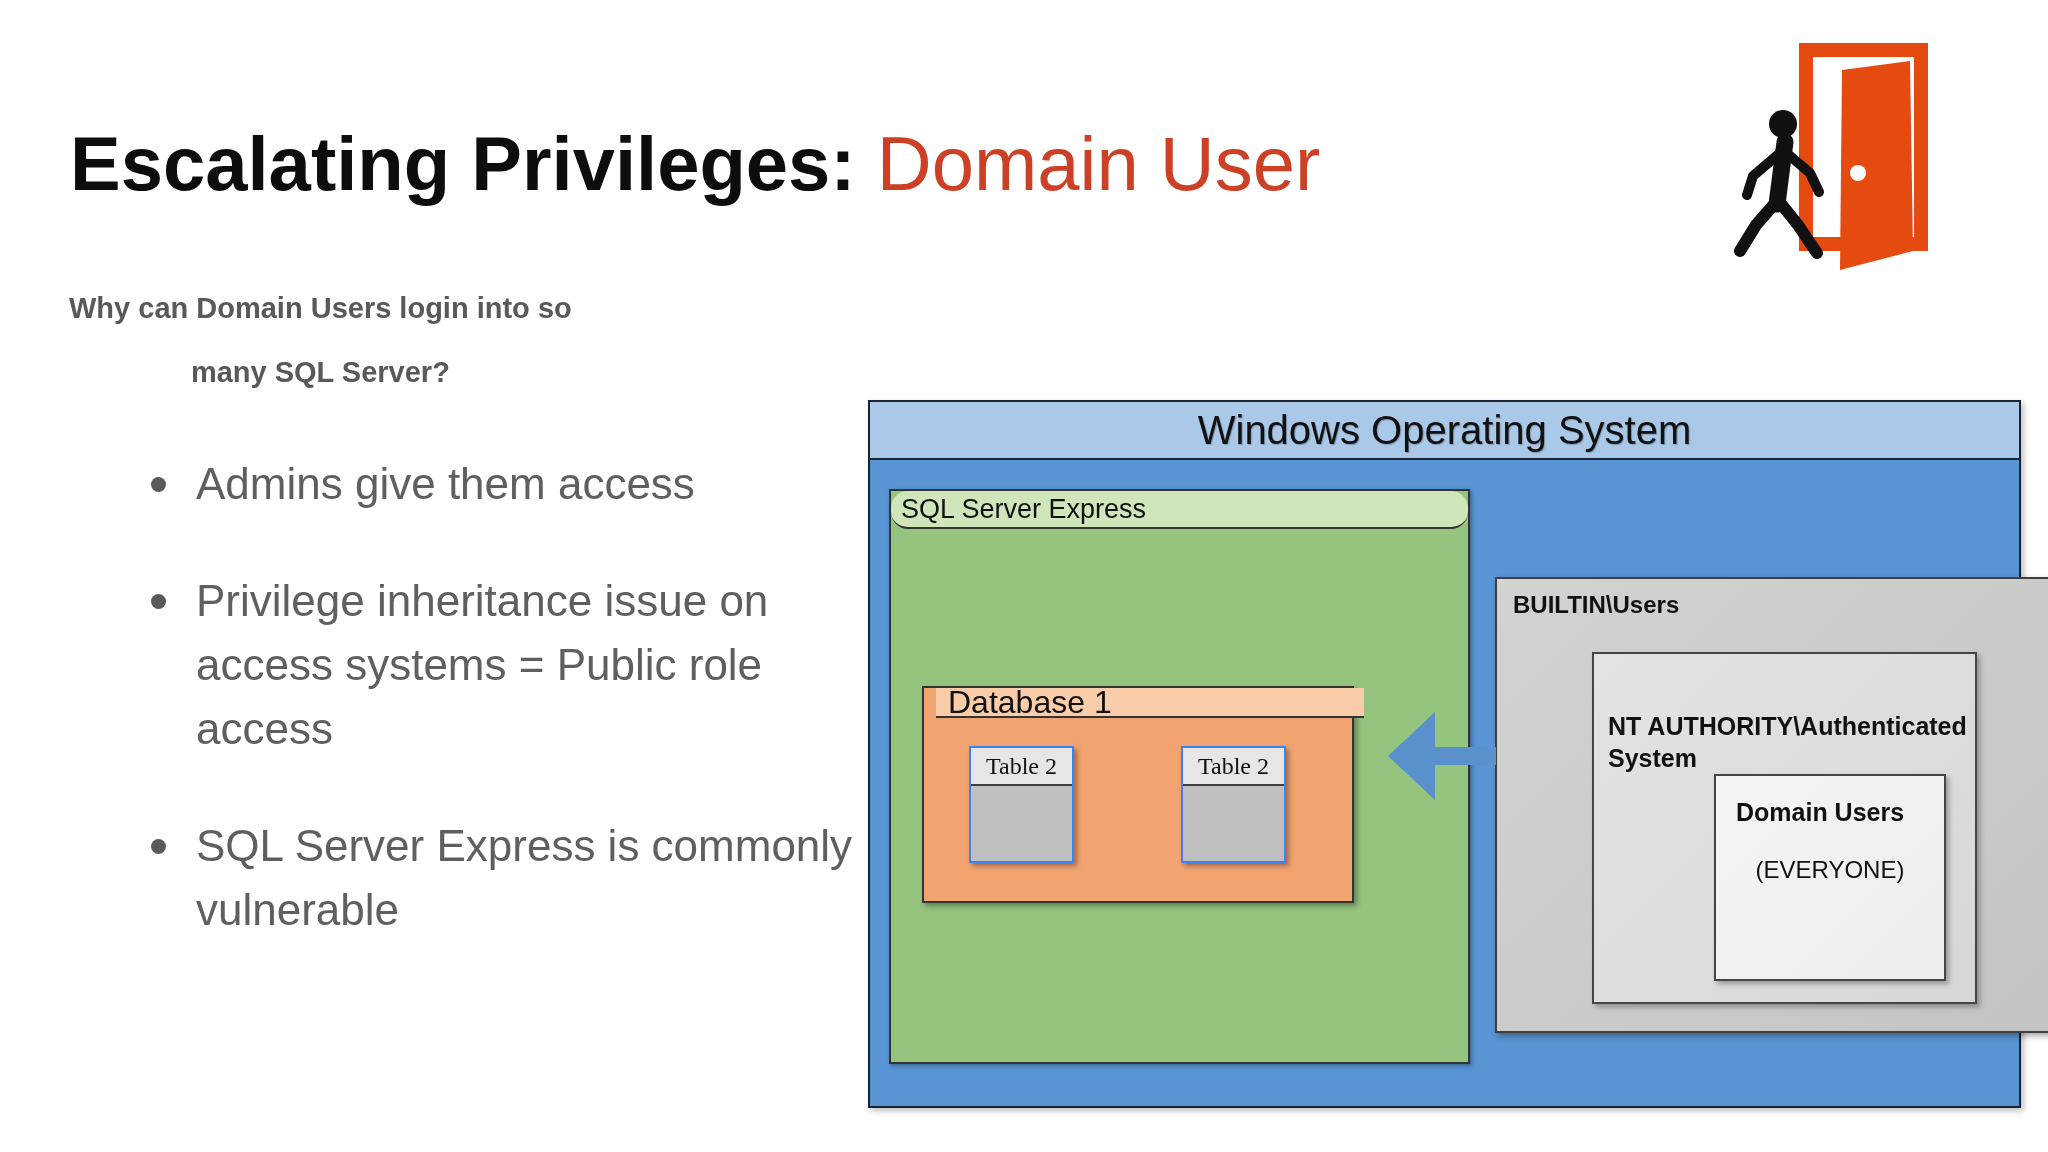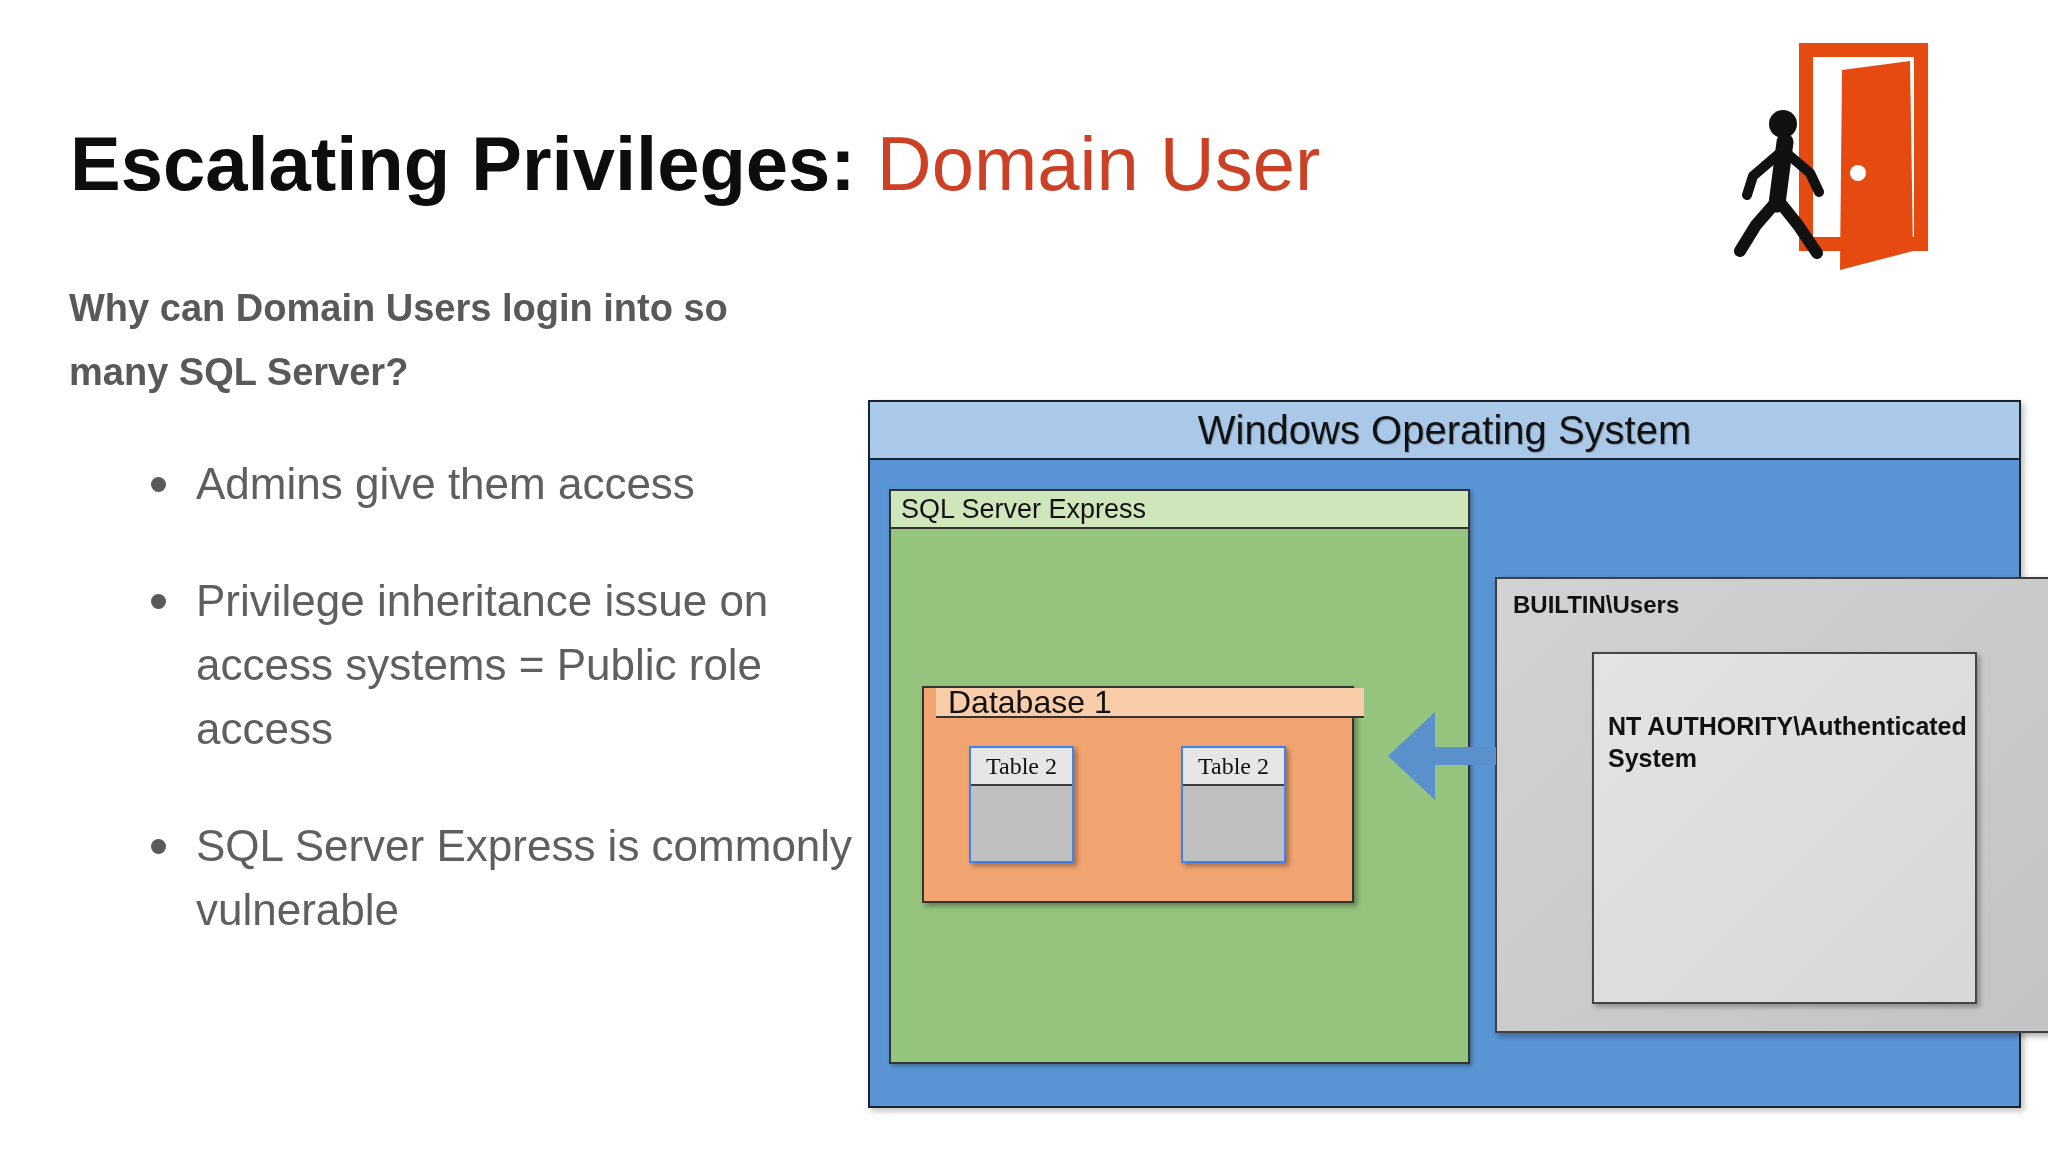--- a/index.html
+++ b/index.html
@@ -7,32 +7,32 @@
     position:relative;width:2048px;height:1152px;background:#ffffff;overflow:hidden;
     font-family:"Liberation Sans","DejaVu Sans",sans-serif;
   }
   
   .title{position:absolute;left:70px;top:122px;font-size:76px;line-height:84px;white-space:nowrap;}
   .title .t-black{font-weight:700;color:#0d0d0d;}
   .title .t-red{font-weight:400;color:#cc4125;}
   
   .door-icon{position:absolute;left:1720px;top:18px;width:280px;height:262px;}
   
-  .question{position:absolute;left:69px;top:276px;font-size:38px;font-weight:700;color:#595959;line-height:64px;}
+  .question{position:absolute;left:69px;top:276px;font-size:29px;font-weight:700;color:#595959;line-height:64px;text-align:center;}
   .bullets{position:absolute;left:151px;top:452px;width:720px;list-style:none;margin:0;padding:0;}
   .bullets li{position:relative;padding-left:45px;margin-bottom:53px;font-size:44px;color:#5f5f5f;line-height:64px;}
   .bullets li .dot{position:absolute;left:0;top:25px;width:15px;height:15px;border-radius:50%;background:#5a5a5a;}
   
   .diagram{position:absolute;left:868px;top:400px;width:1153px;height:708px;background:#5994d4;border:2px solid #1a2430;box-sizing:border-box;box-shadow:3px 3px 6px rgba(0,0,0,.25);padding-left:13px;}
   .os-header{position:absolute;left:0;top:0;width:100%;height:58px;background:#aac9e9;border-bottom:2px solid #1a2430;box-sizing:border-box;
     display:flex;align-items:center;justify-content:center;font-size:40px;color:#111;text-shadow:1px 1px 1px rgba(0,0,0,.25);}
   .box{position:absolute;box-sizing:border-box;border:2px solid #333;}
   .sql-box{left:19px;top:87px;width:581px;height:575px;background:#95c47e;box-shadow:2px 2px 4px rgba(0,0,0,.3);}
   .sql-header{position:absolute;left:0;top:0;width:100%;height:38px;background:#cfe6bb;border-bottom:2px solid #333;box-sizing:border-box;
-    display:flex;align-items:center;font-size:27px;color:#111;padding-left:10px;}
+    display:flex;align-items:center;font-size:27px;color:#111;padding-left:10px;border-radius:17px;}
   .db-box{left:31px;top:195px;width:432px;height:217px;background:#f2a470;box-shadow:3px 3px 5px rgba(0,0,0,.35);}
   .db-header{position:absolute;left:0;top:0;width:100%;height:30px;background:#f9cda9;border-bottom:2px solid #333;box-sizing:border-box;
     display:flex;align-items:center;font-size:32px;color:#111;padding-left:12px;margin-left:12px;}
   .table-box{width:105px;height:117px;background:#bfbfbf;border:2px solid #3b82f6;box-shadow:3px 3px 5px rgba(0,0,0,.35);font-family:Liberation Serif, serif;}
   .table-a{left:45px;top:58px;}
   .table-b{left:257px;top:58px;}
   .table-header{position:absolute;left:0;top:0;width:100%;height:38px;background:#e6e6e6;border-bottom:2px solid #3c3c3c;box-sizing:border-box;
     display:flex;align-items:center;justify-content:center;font-size:24px;color:#111;}
   .builtin-box{left:625px;top:175px;width:599px;height:456px;background:linear-gradient(135deg,#d2d2d2,#c3c3c3);border:2px solid #3f3f3f;box-shadow:3px 3px 6px rgba(0,0,0,.35);}
   .builtin-label{position:absolute;left:16px;top:12px;font-size:24px;font-weight:700;color:#111;}
@@ -113,20 +113,24 @@
 
     <div class="box builtin-box">
       <div class="builtin-label">BUILTIN\Users</div>
 
       <div class="box nt-box">
         <div class="nt-label">
           <div>NT AUTHORITY\Authenticated</div>
           <div>System</div>
         </div>
 
+        <div class="box domain-box">
+          <div class="domain-label">Domain Users</div>
+          <div class="everyone-label">(EVERYONE)</div>
+        </div>
       </div>
     </div>
 
     <svg class="arrow-svg" viewBox="0 0 116 98" aria-hidden="true">
       <polygon points="6,51 53,7 53,42 114,42 114,60 53,60 53,95" fill="#5a90cb"></polygon>
     </svg>
   </div>
 
 </div>
 

